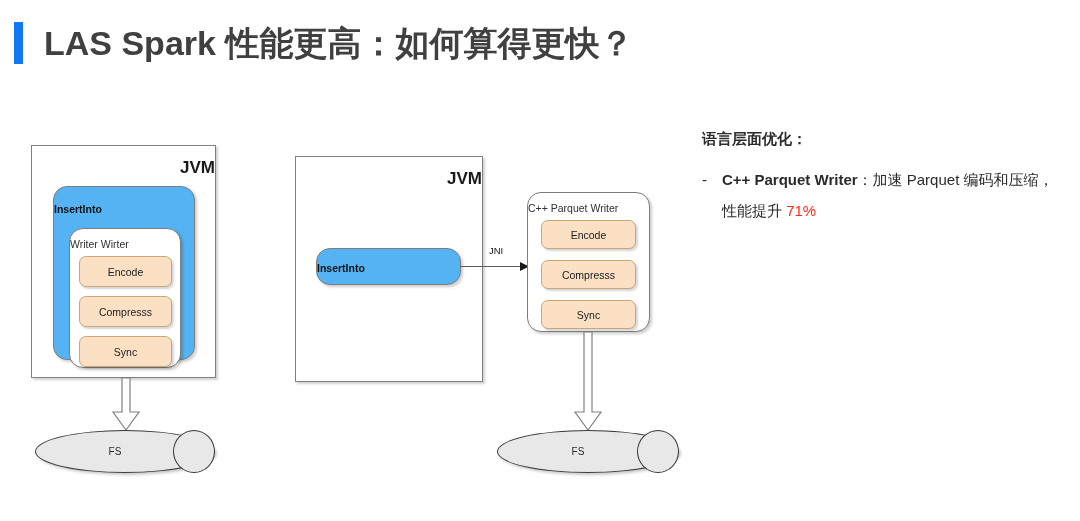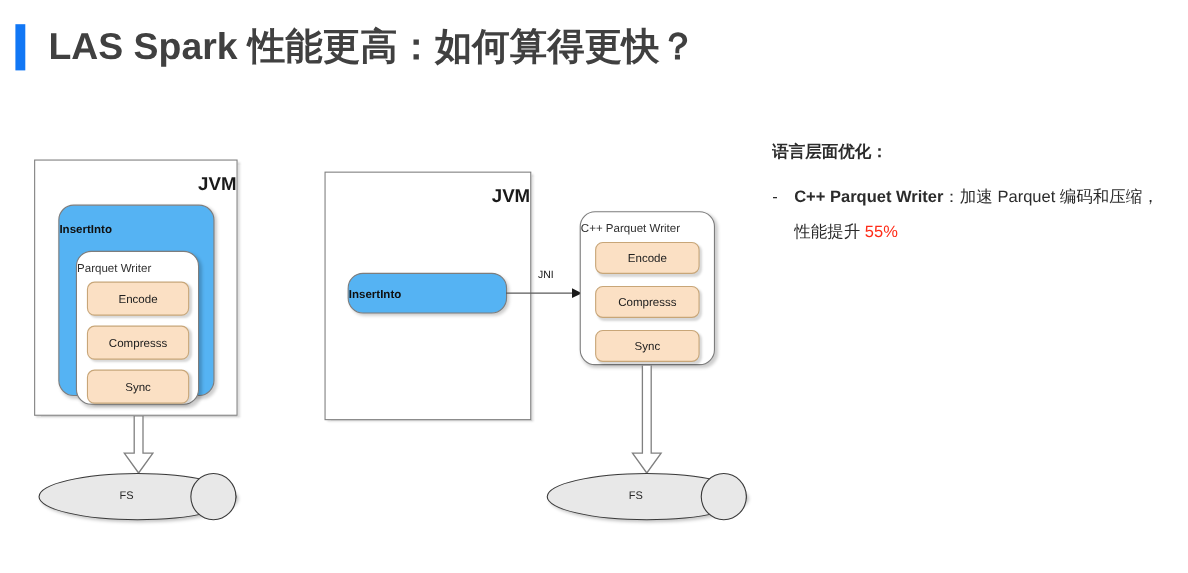--- a/index.html
+++ b/index.html
@@ -189,21 +189,21 @@
 
 <div class="plain-box" style="left:31px; top:145px; width:185px; height:233px;">
   <div class="box-title" style="top:12px;">JVM</div>
 </div>
 
 <div class="rounded-box blue-box" style="left:53px; top:186px; width:142px; height:174px;">
   <div class="rounded-label blue-label" style="top:16px;">InsertInto</div>
 </div>
 
 <div class="rounded-box white-box" style="left:69px; top:228px; width:112px; height:140px;">
-  <div class="rounded-label white-label" style="top:9px;">Parquet Writer</div>
+  <div class="rounded-label white-label" style="top:9px;">Writer Wirter</div>
 </div>
 
 <div class="peach-box" style="left:79px; top:256px; width:93px; height:31px;">Encode</div>
 <div class="peach-box" style="left:79px; top:296px; width:93px; height:31px;">Compresss</div>
 <div class="peach-box" style="left:79px; top:336px; width:93px; height:31px;">Sync</div>
 
 <div class="block-arrow" style="left:110px; top:378px; width:32px; height:54px;">
   <svg width="32" height="54" viewBox="0 0 32 54">
     <polygon points="12,0 20,0 20,34 29,34 16,52 3,34 12,34" fill="#ffffff" stroke="#808080" stroke-width="1.2"></polygon>
   </svg>
@@ -246,15 +246,15 @@
 
 <div class="cylinder" style="left:497px; top:430px; width:182px; height:43px;">
 </div>
 <div class="cylinder-cap" style="left:637px; top:430px; width:42px; height:43px;"></div>
 <div class="cylinder-label" style="left:497px; top:446px; width:162px;">FS</div>
 
 <div id="notes">
   <div id="notes-heading">语言层面优化：</div>
   <div class="note-item">
     <span class="note-dash">-</span>
-    <span class="note-body"><span class="note-strong">C++ Parquet Writer</span><span>：加速 Parquet 编码和压缩，性能提升 </span><span class="note-accent">55%</span></span>
+    <span class="note-body"><span class="note-strong">C++ Parquet Writer</span><span>：加速 Parquet 编码和压缩，性能提升 </span><span class="note-accent">71%</span></span>
   </div>
 </div>
 
 </body></html>

